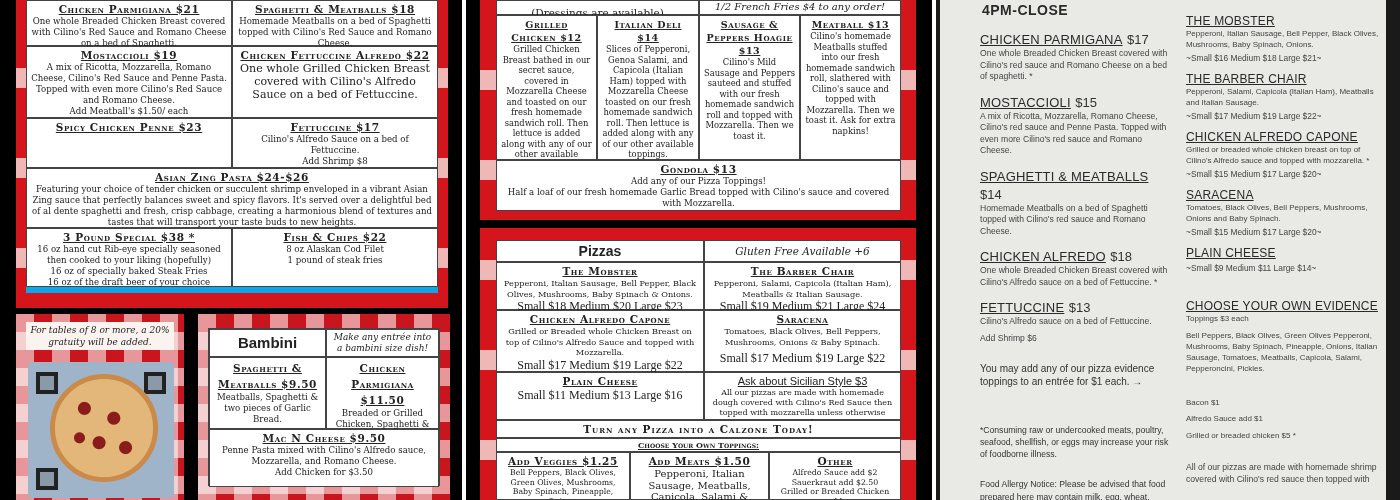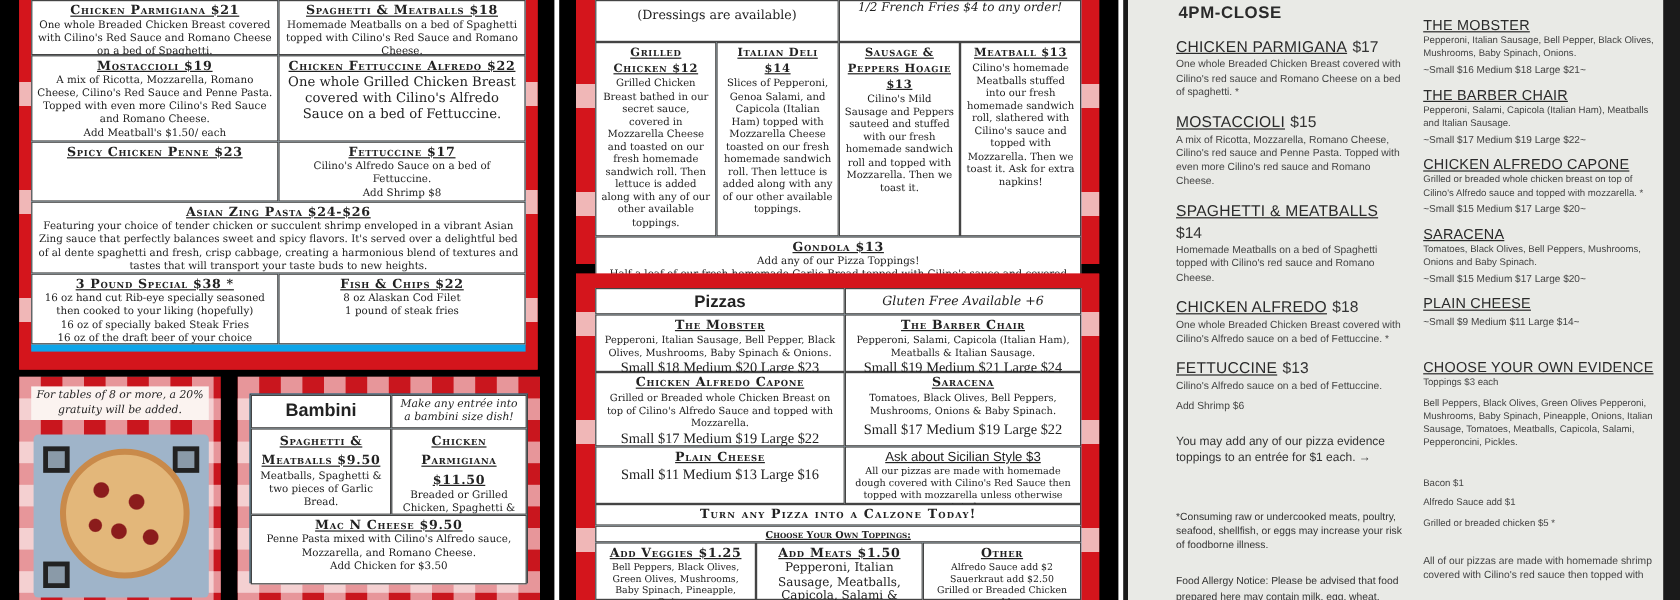--- a/index.html
+++ b/index.html
@@ -118,27 +118,27 @@
         <div>Penne Pasta mixed with Cilino's Alfredo sauce, Mozzarella, and Romano Cheese.</div>
         <div>Add Chicken for $3.50</div>
       </div>
     </div>
   </div>
 </div>
 
 <div id="p2" class="panel">
   <div class="redborder" style="position:absolute;left:14px;top:0;width:436px;height:220px"></div>
   <div class="box" style="left:30px;top:0;width:405px;height:208px;border:none">
-    <div class="row" style="height:35px">
+    <div class="row" style="height:15px">
       <div class="cell" style="width:203px;font-size:10.5px;line-height:13px;padding-top:6px">
         <span>(Dressings are available)</span>
       </div>
       <div class="cell" style="width:202px;font-style:italic;font-size:10px;line-height:12px;padding-top:0">1/2 French Fries $4 to any order!</div>
     </div>
-    <div class="row" style="height:162px">
+    <div class="row" style="height:145px">
       <div class="cell" style="width:101px;font-size:8.4px;line-height:10.5px">
         <div class="ttl" style="font-size:9.5px;line-height:13px">Grilled Chicken $12</div>
         <div>Grilled Chicken Breast bathed in our secret sauce, covered in Mozzarella Cheese and toasted on our fresh homemade sandwich roll. Then lettuce is added along with any of our other available toppings.</div>
       </div>
       <div class="cell" style="width:102px;font-size:8.4px;line-height:10.5px">
         <div class="ttl" style="font-size:9.5px;line-height:13px">Italian Deli $14</div>
         <div>Slices of Pepperoni, Genoa Salami, and Capicola (Italian Ham) topped with Mozzarella Cheese toasted on our fresh homemade sandwich roll. Then lettuce is added along with any of our other available toppings.</div>
       </div>
       <div class="cell" style="width:101px;font-size:8.4px;line-height:10.5px">
         <div class="ttl" style="font-size:9.5px;line-height:13px">Sausage &amp; Peppers Hoagie $13</div>

